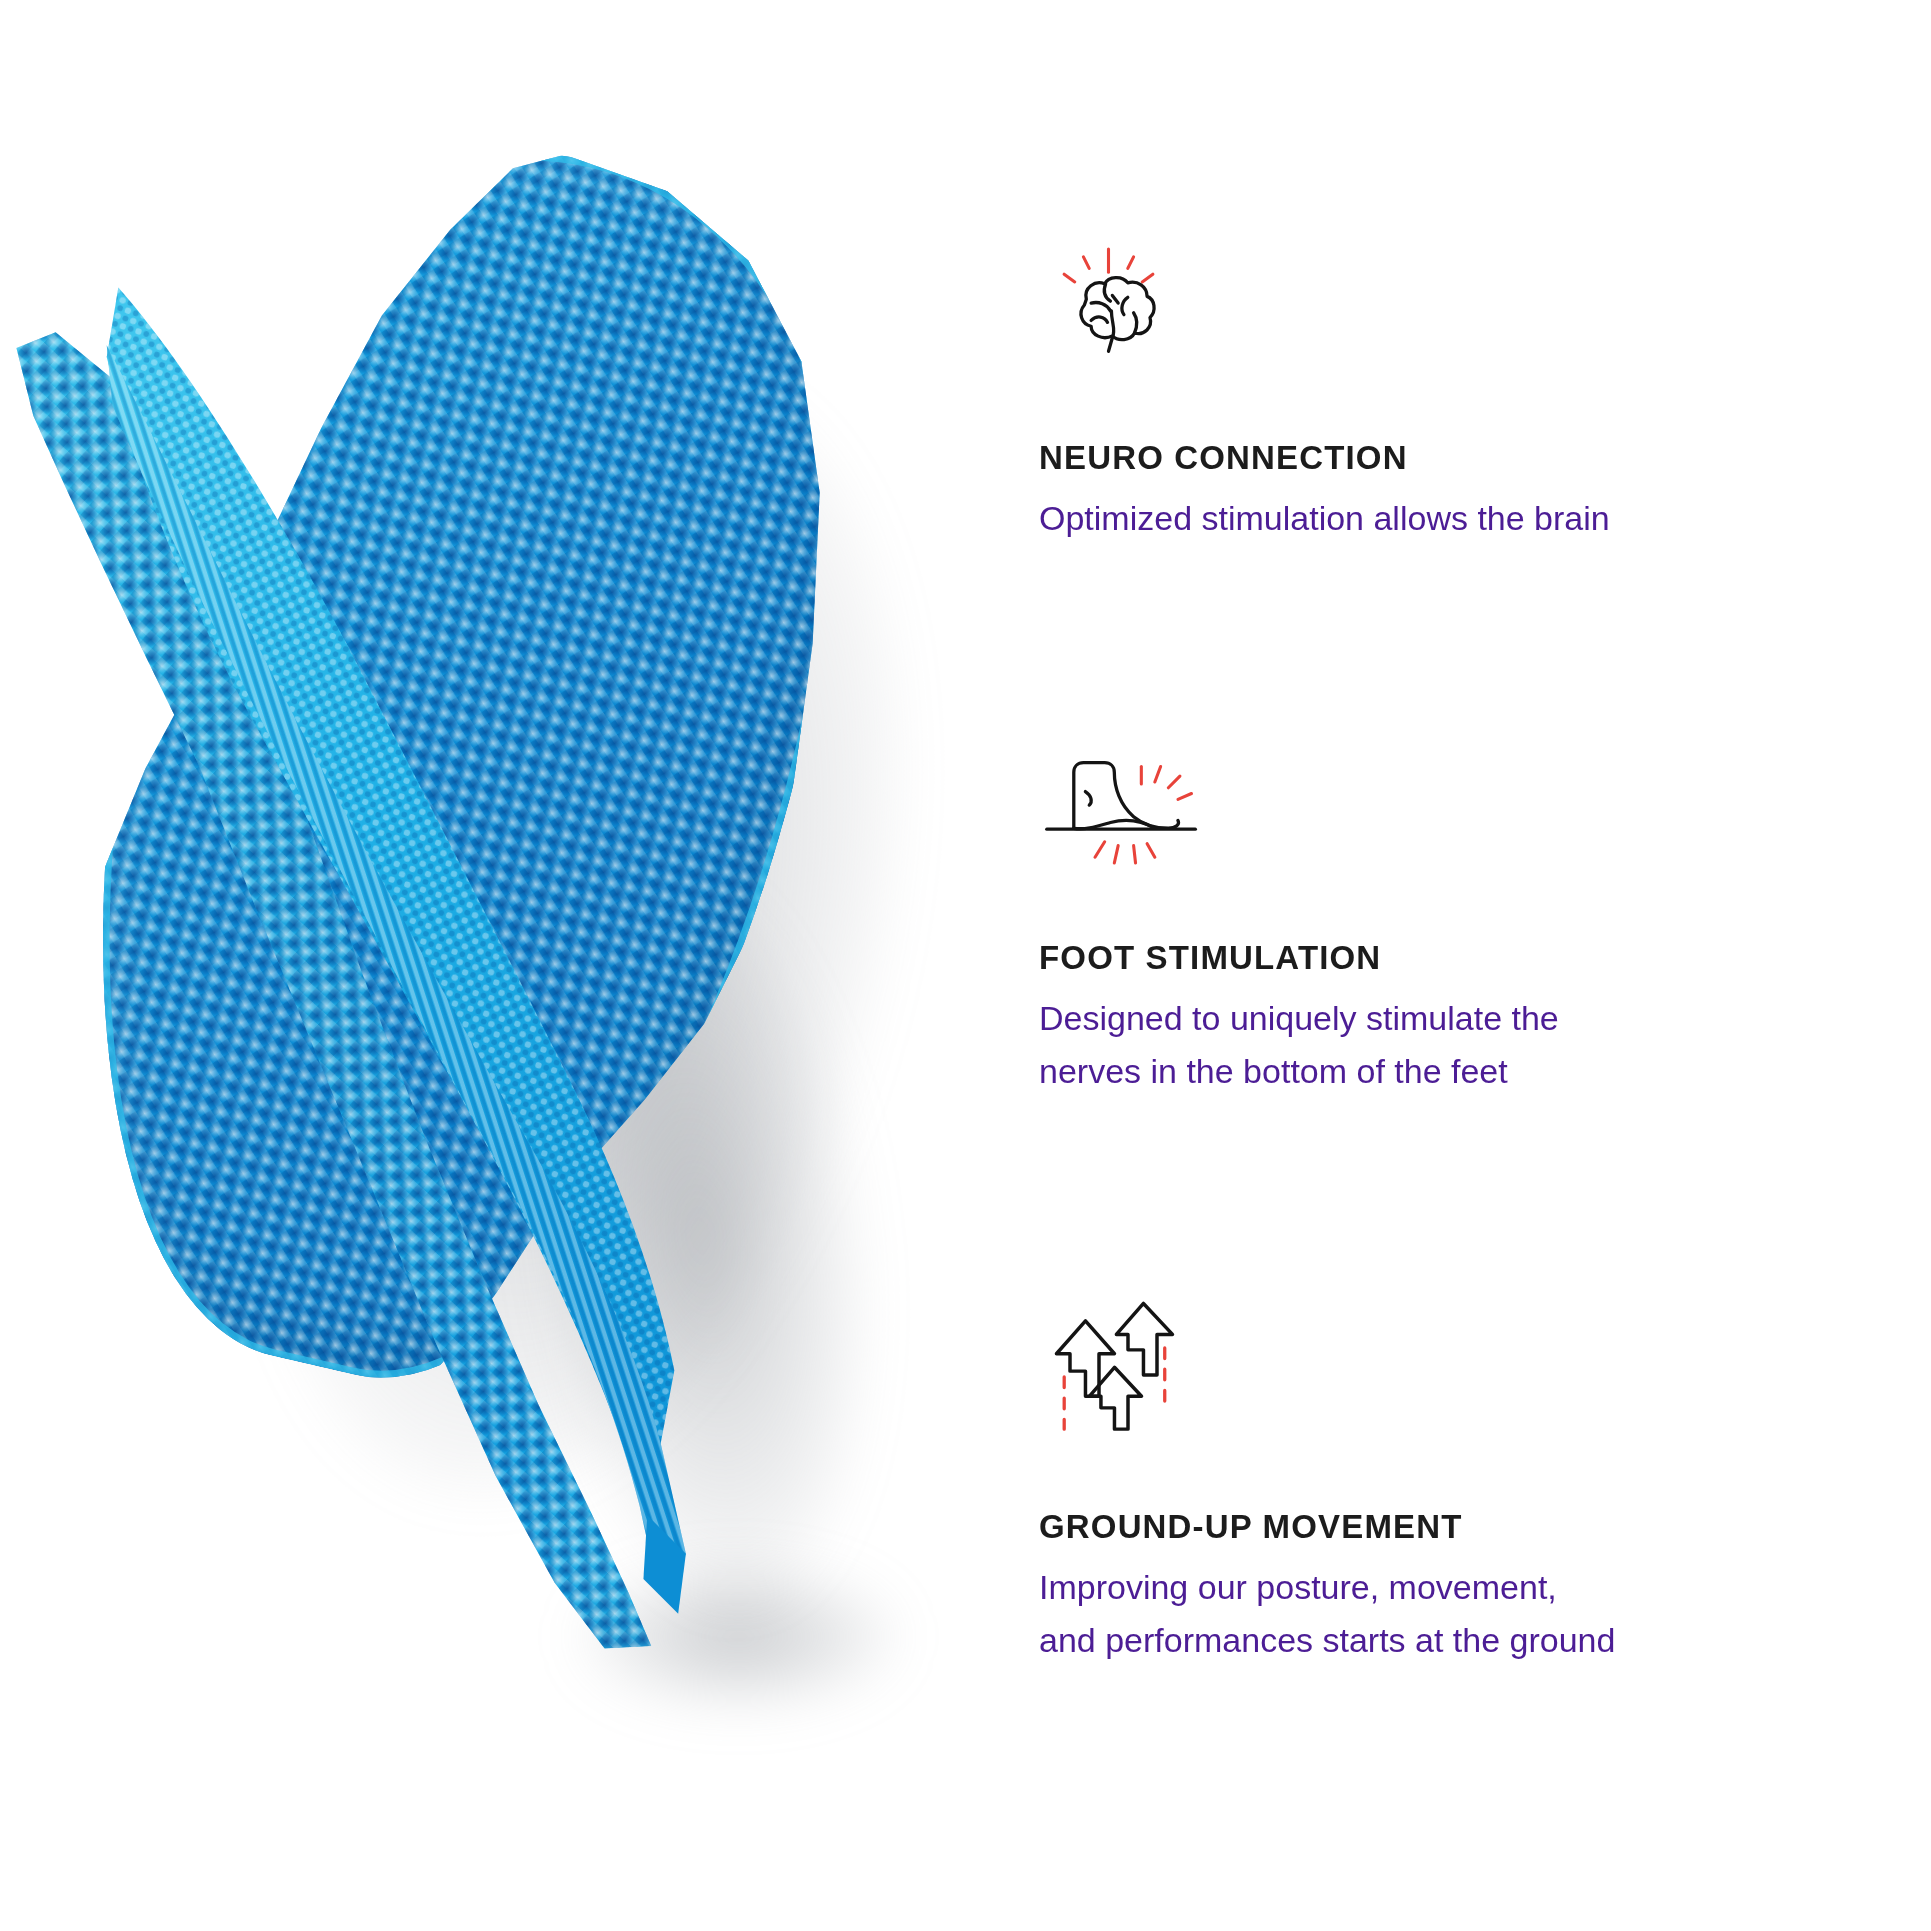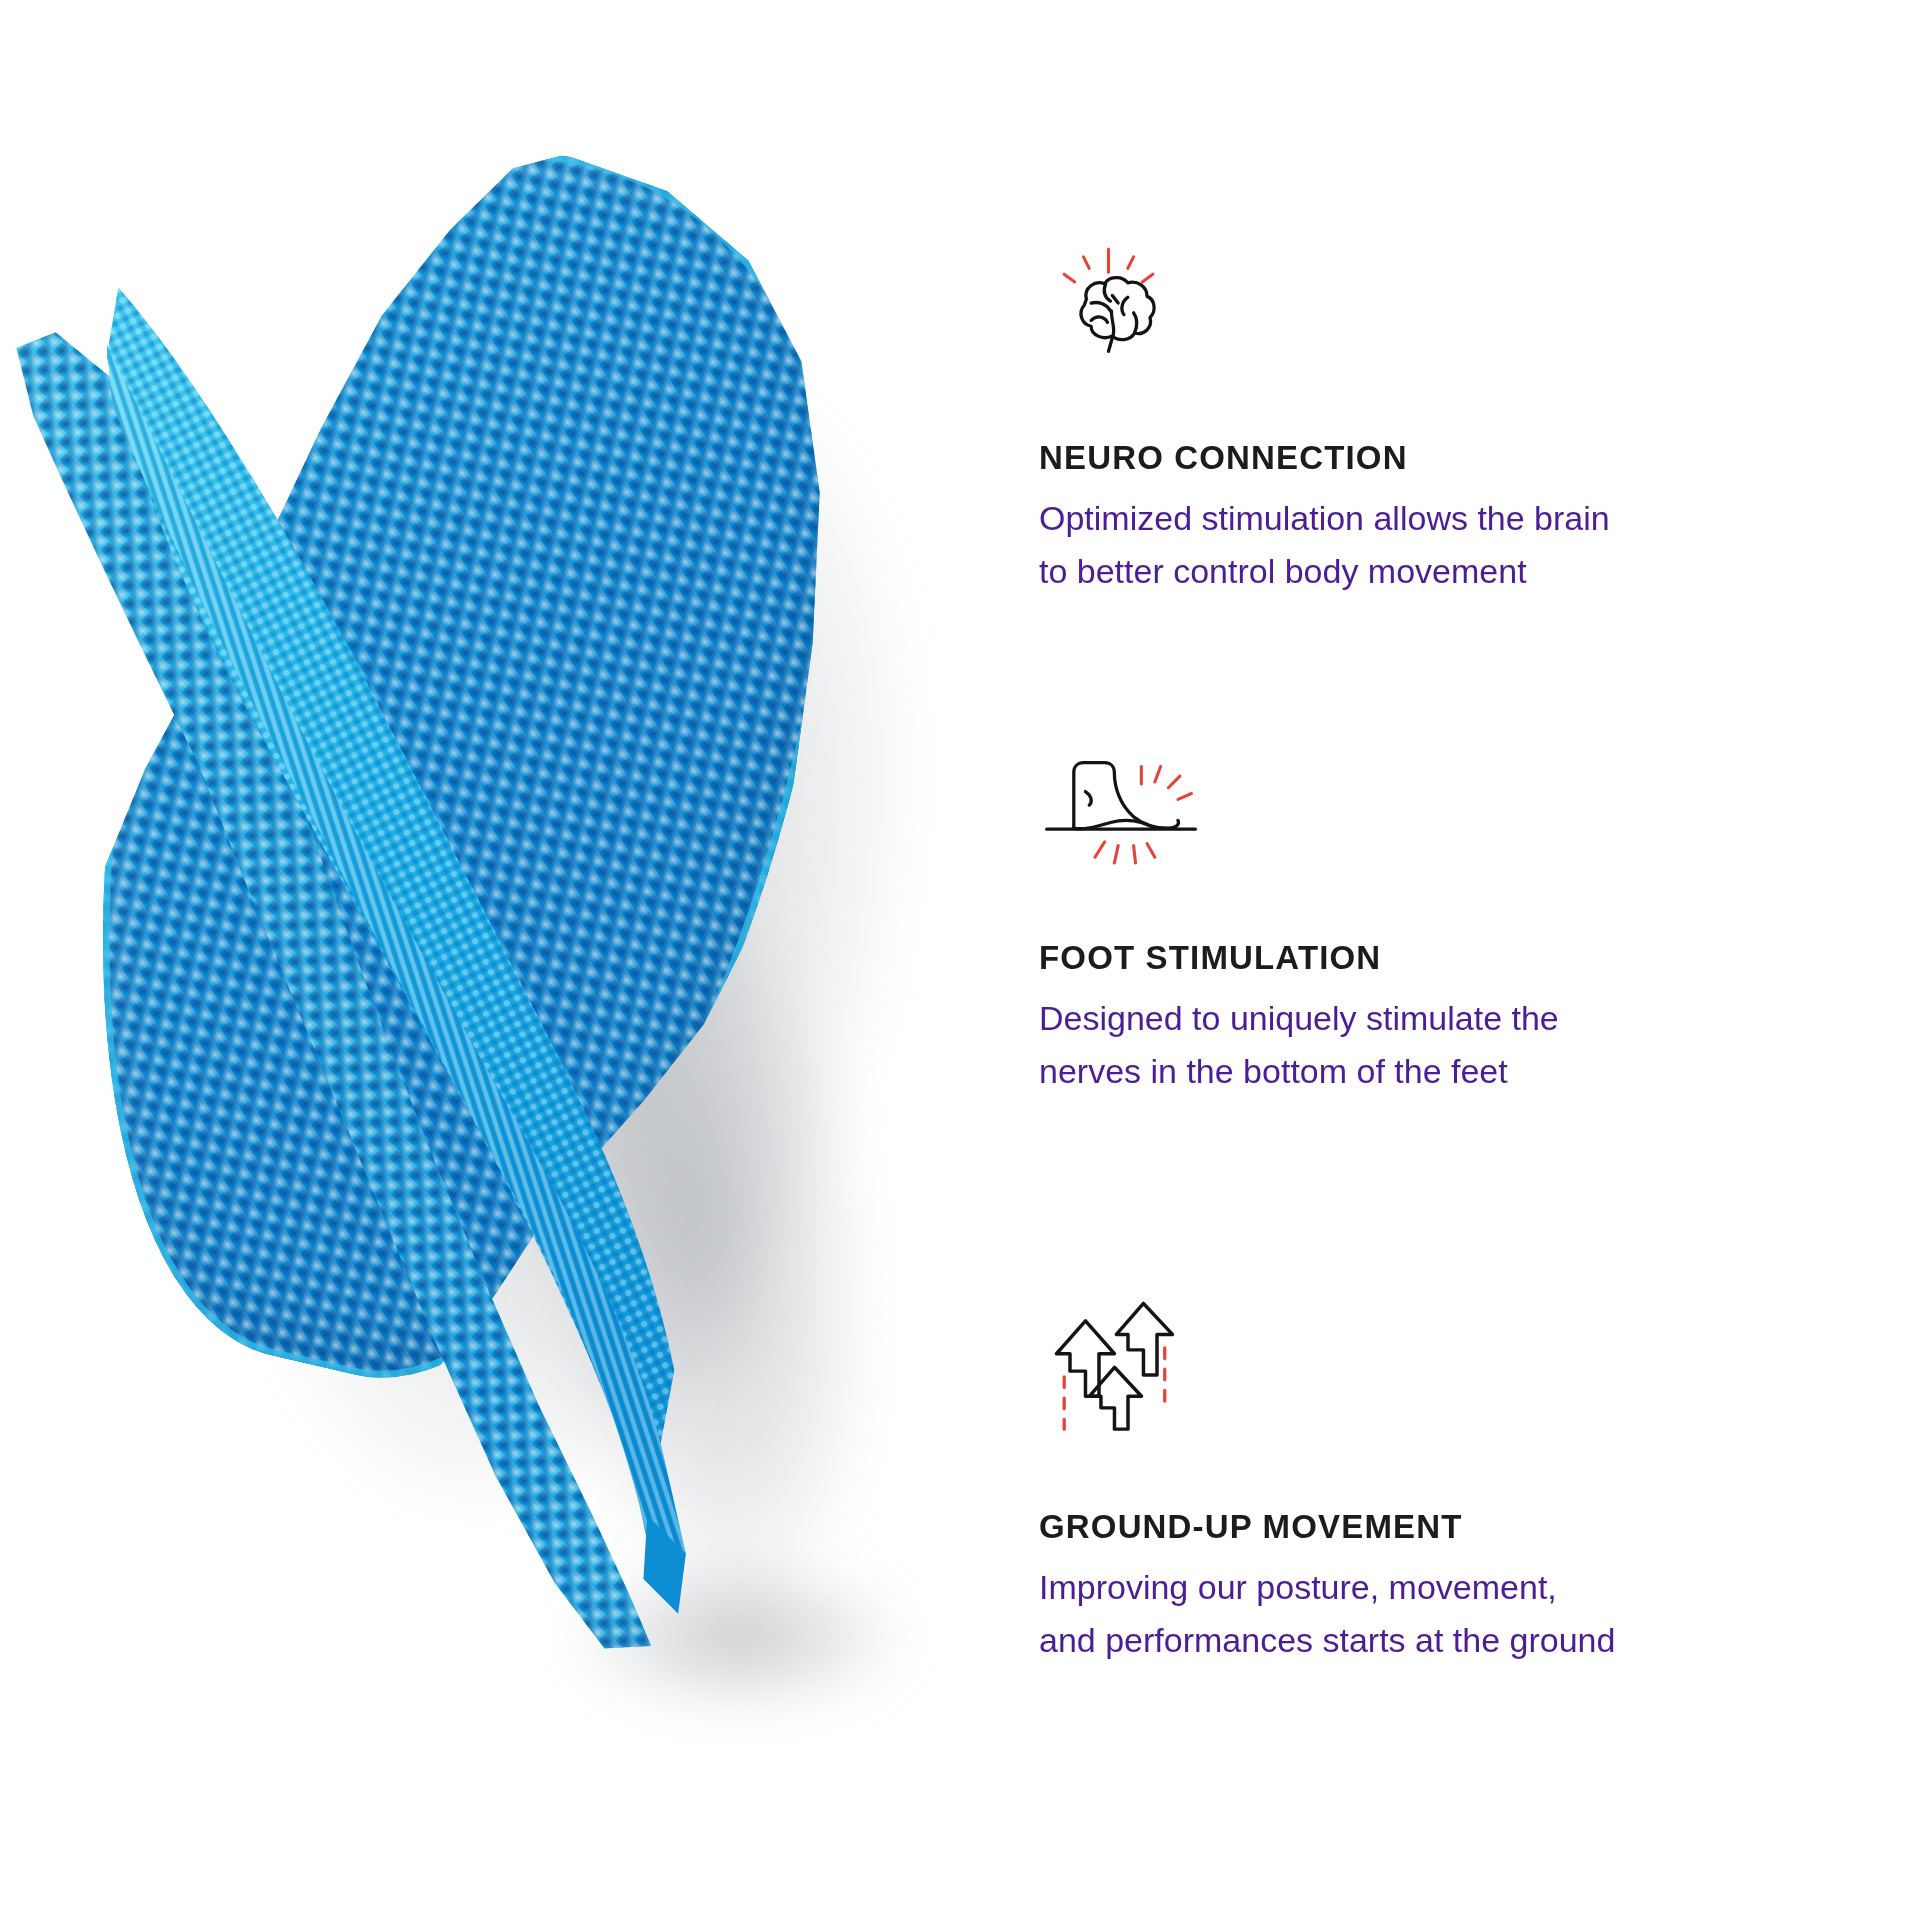--- a/index.html
+++ b/index.html
@@ -305,21 +305,20 @@
           <path d="M74 54 L 80 62"></path>
           <path d="M90 56 C 84 60, 82 68, 86 74"></path>
           <path d="M52 80 C 58 74, 66 76, 69 82"></path>
           <path d="M73 70 C 73 82, 78 90, 74 98 L 70 112"></path>
           <path d="M96 72 C 100 78, 100 86, 97 93"></path>
         </g>
       </svg>
       <h3 class="feature-title" id="f0-title">NEURO CONNECTION</h3>
       <p class="feature-desc" id="f0-desc">
         <span class="ln">Optimized stimulation allows the brain</span>
-        <span class="ln">to better control body movement</span>
       </p>
     </div>
 
     <div class="feature" id="feature-2">
       <svg class="feature-icon" width="145" height="145" viewBox="0 0 150 150">
         <g fill="none" stroke="#141414" stroke-width="3.6" stroke-linecap="round" stroke-linejoin="round">
 
           <path d="M16 68 L46 34 L76 68 L60 68 L60 112 L46 112 L46 86 L30 86 L30 68 Z"></path>
 
           <path d="M78 48 L106 16 L136 48 L120 48 L120 90 L106 90 L106 64 L90 64 L90 48 Z"></path>

